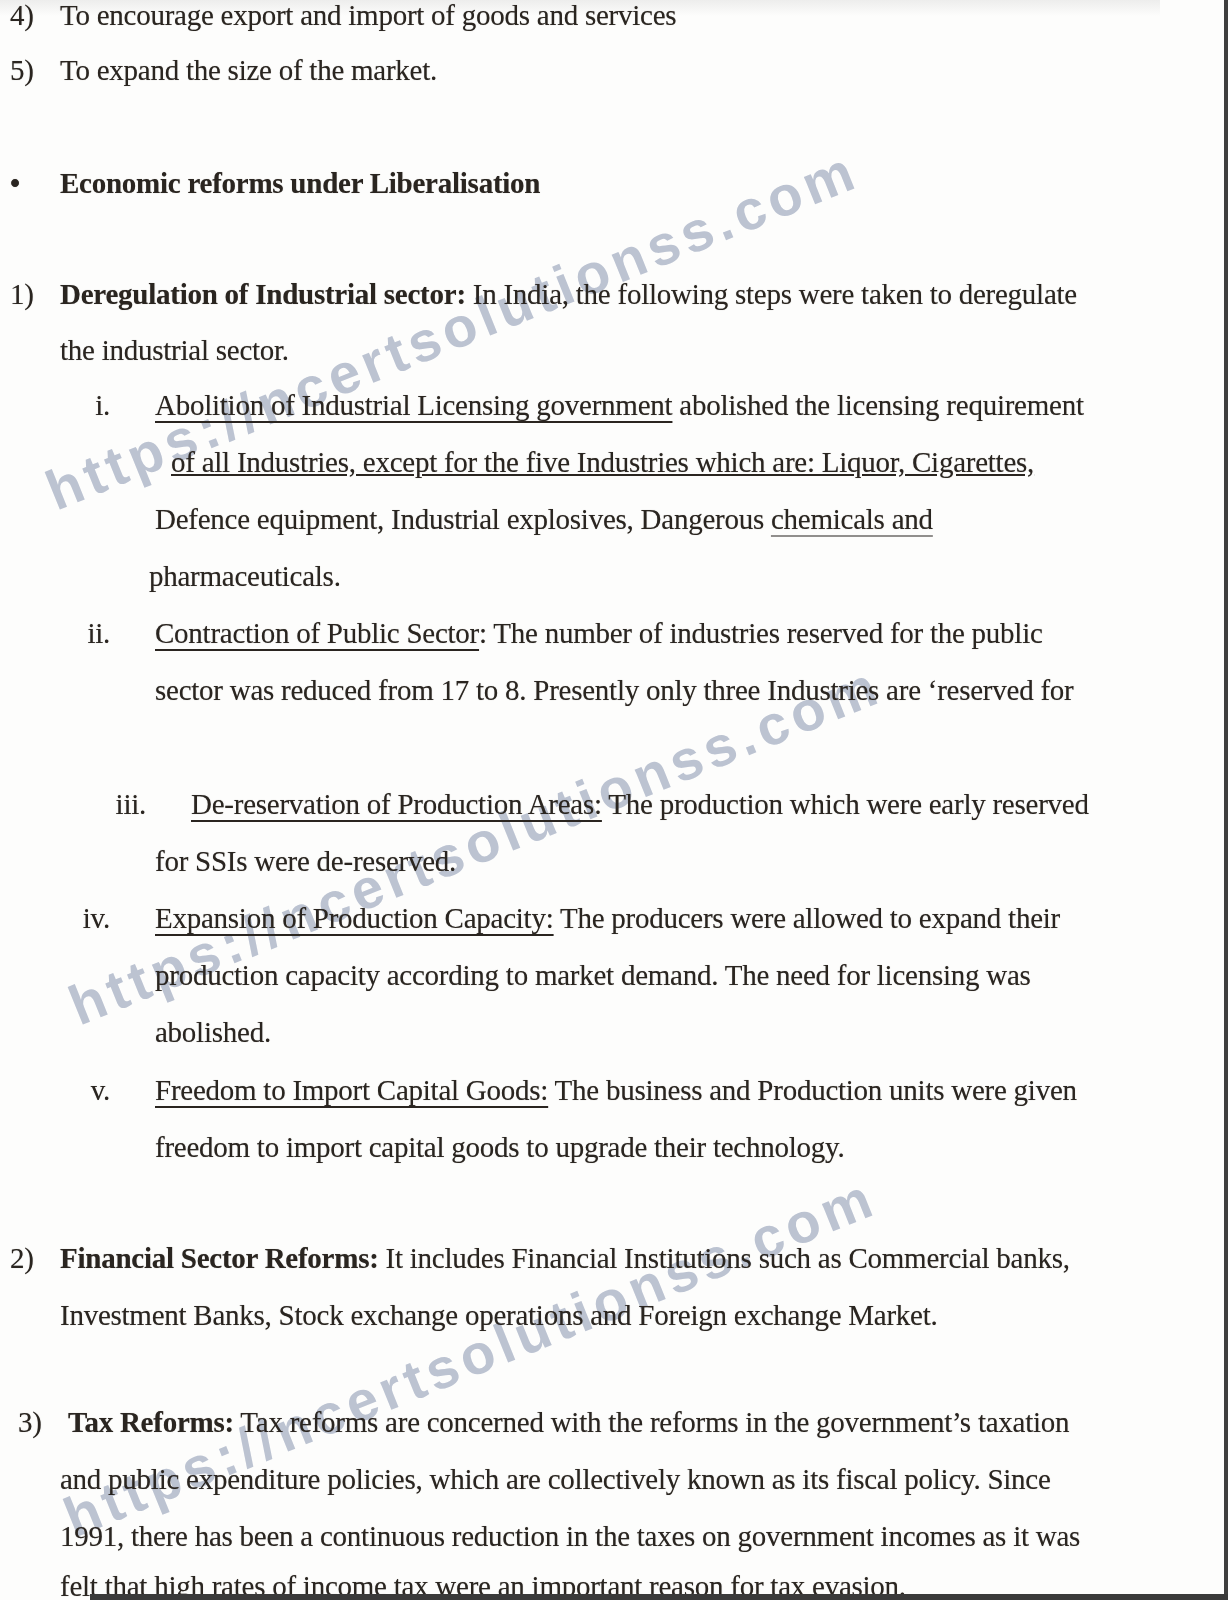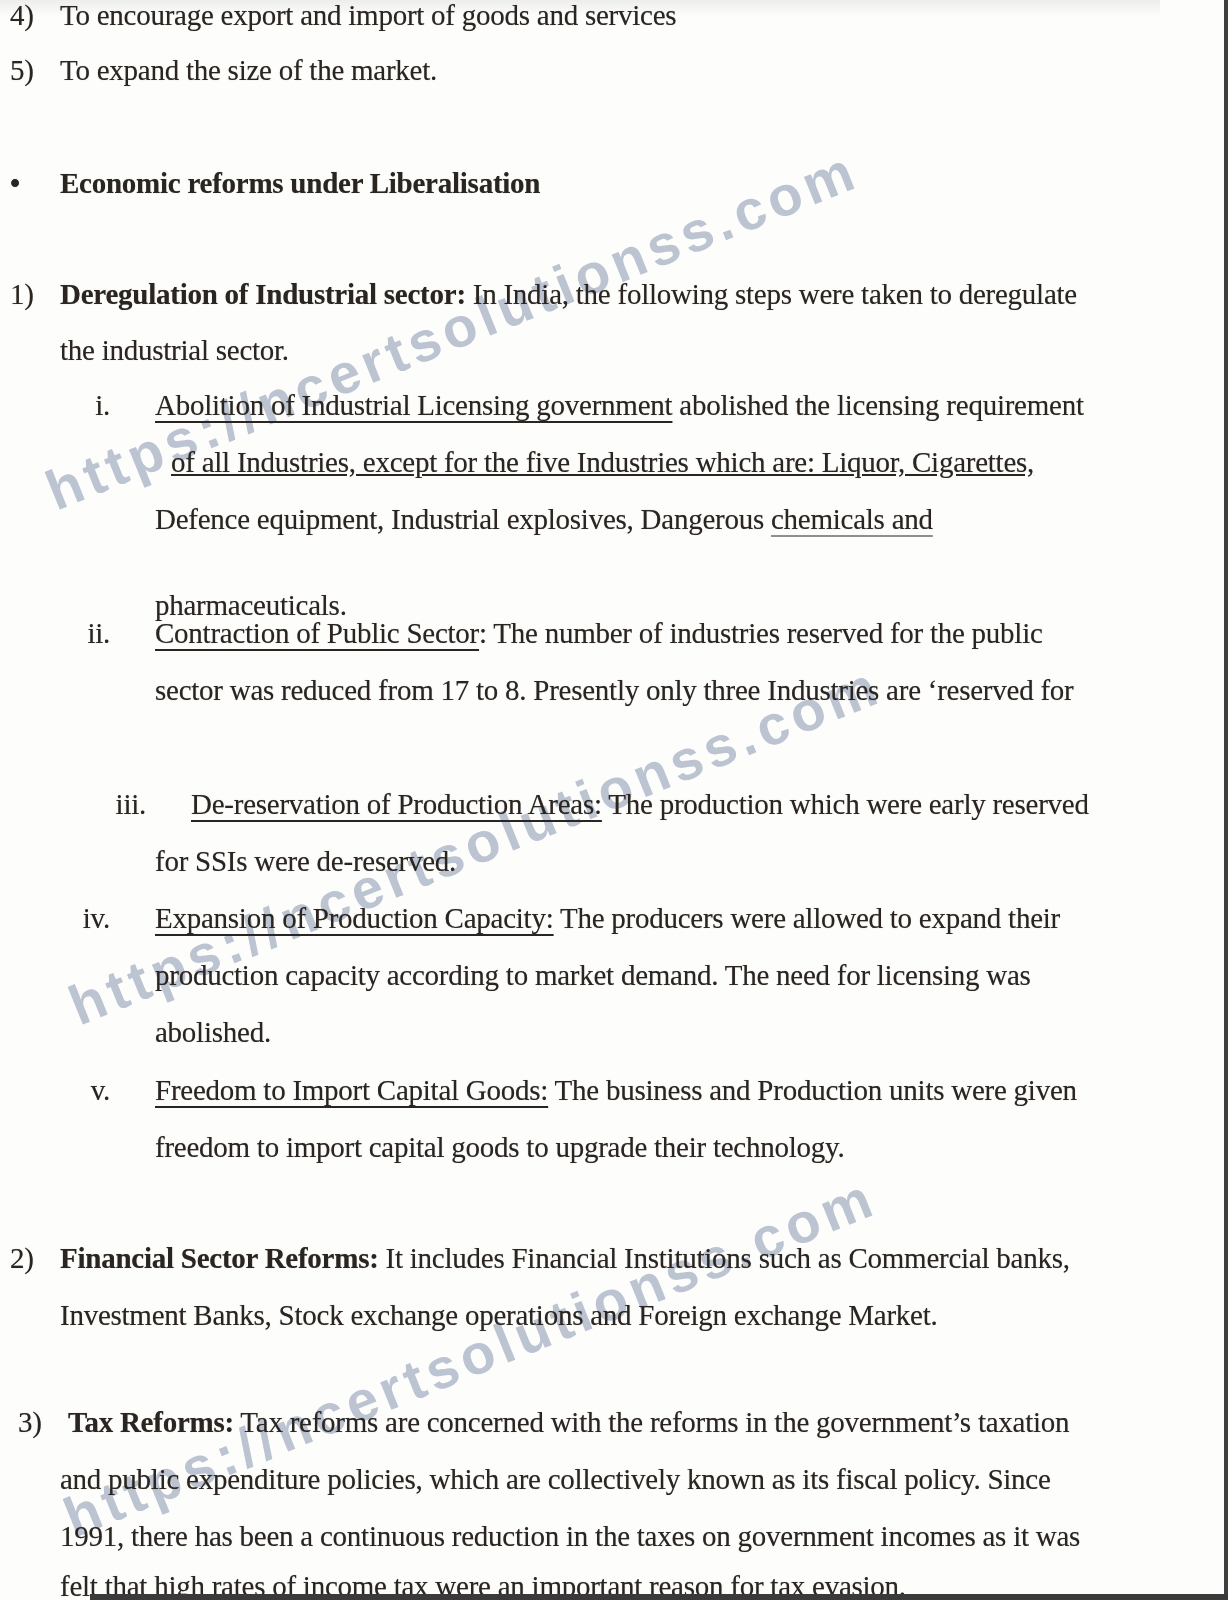--- a/index.html
+++ b/index.html
@@ -108,21 +108,21 @@
 
   <div class="line" style="top:385px; left:0;">
     <span class="rmarker">i.</span><span class="u">Abolition of Industrial Licensing government</span><span> abolished the licensing requirement</span>
   </div>
   <div class="line" style="top:442px; left:171px;text-decoration:underline;">
     <span>of all Industries, except for the five Industries which are: Liquor, Cigarettes,</span>
   </div>
   <div class="line" style="top:499px; left:155px;">
     <span>Defence equipment, Industrial explosives, Dangerous </span><span class="fu">chemicals and</span>
   </div>
-  <div class="line" style="top:556px; left:155px;margin-top:29px;">
+  <div class="line" style="top:556px; left:149px;">
     <span>pharmaceuticals.</span>
   </div>
 
   <div class="line" style="top:613px; left:0;">
     <span class="rmarker">ii.</span><span class="u">Contraction of Public Sector</span><span>: The number of industries reserved for the public</span>
   </div>
   <div class="line" style="top:670px; left:155px;">
     <span>sector was reduced from 17 to 8. Presently only three Industries are ‘reserved for</span>
   </div>
 

